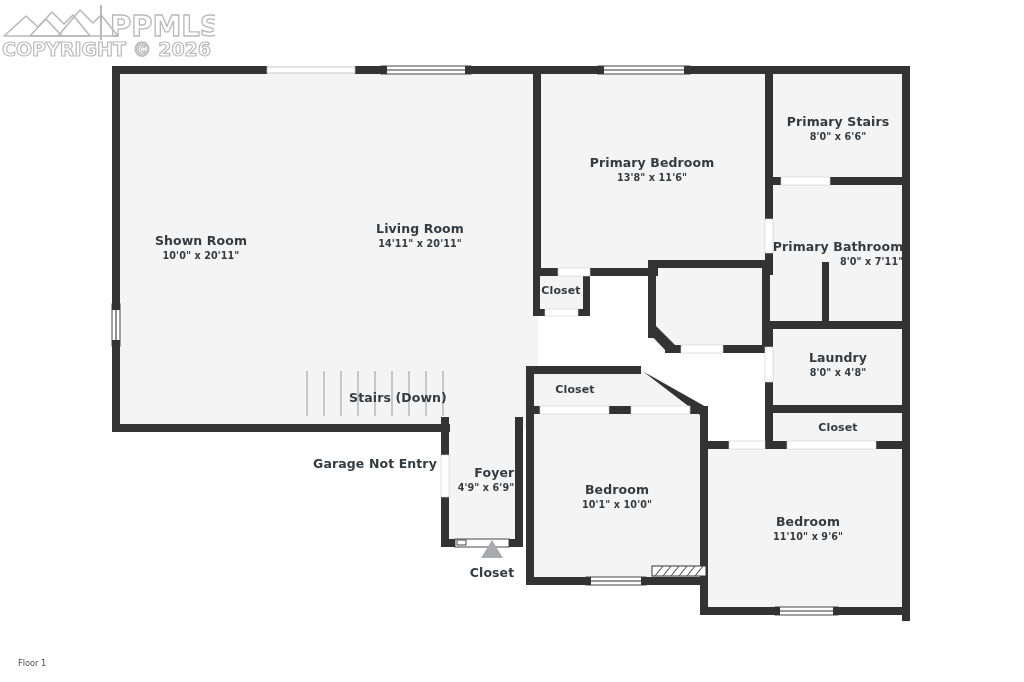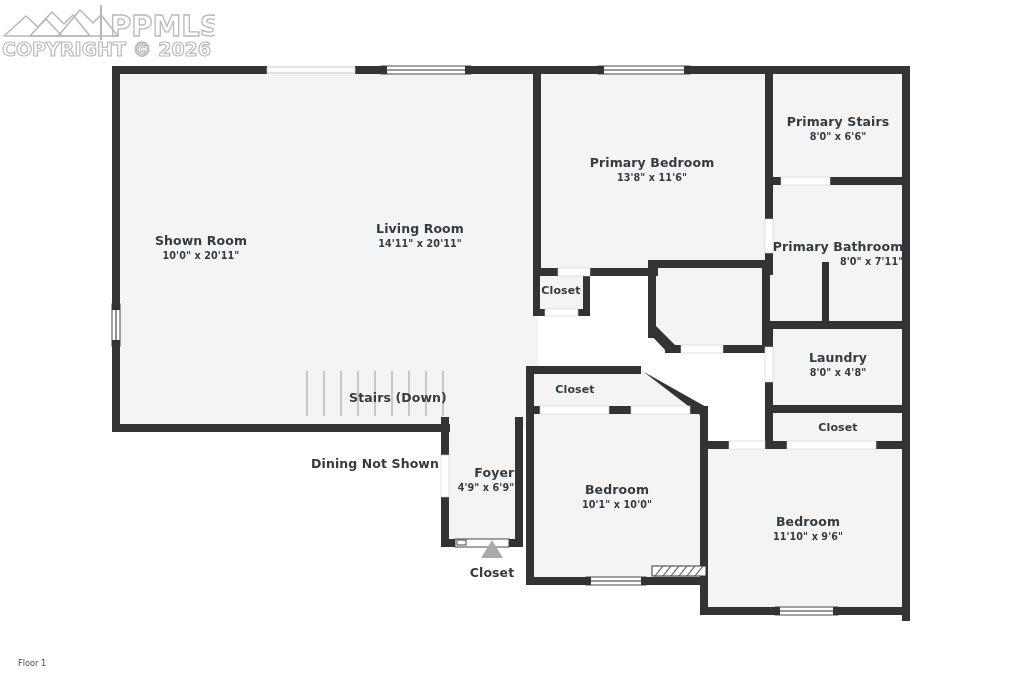--- a/index.html
+++ b/index.html
@@ -320,21 +320,21 @@
     <span class="nm">Bedroom</span>
     <span class="dim">10'1" x 10'0"</span>
   </div>
 
   <div class="lbl" style="left:808px;top:528px;">
     <span class="nm">Bedroom</span>
     <span class="dim">11'10" x 9'6"</span>
   </div>
 
   <div class="lbl" style="left:375px;top:464px;">
-    <span class="nm">Dining Not Shown</span>
+    <span class="nm">Garage Not Entry</span>
   </div>
 
   <div class="lbl" style="left:492px;top:573px;">
     <span class="nm">Closet</span>
   </div>
 
   <div class="foot-left">Floor 1</div>
 
 </div>
 

